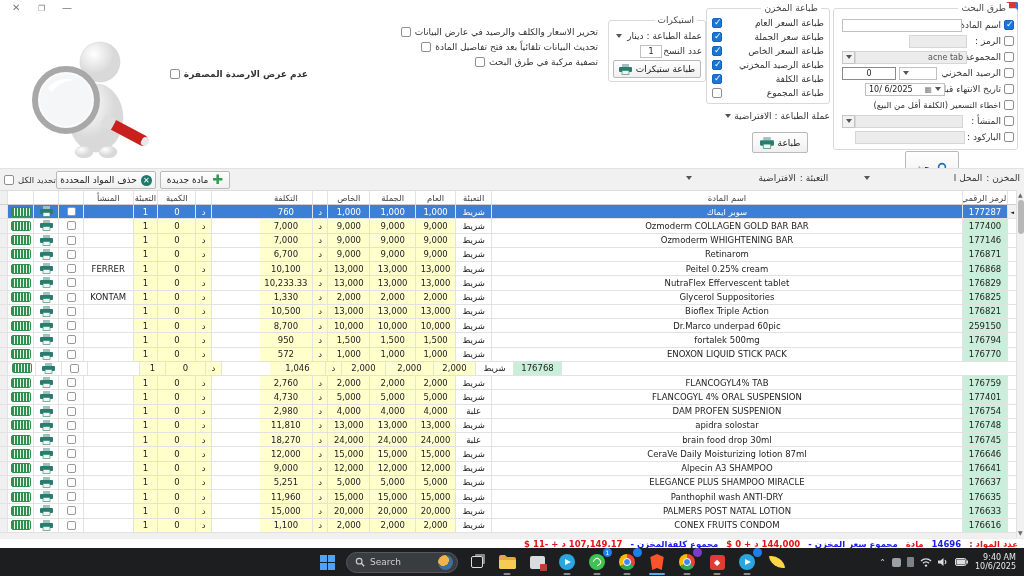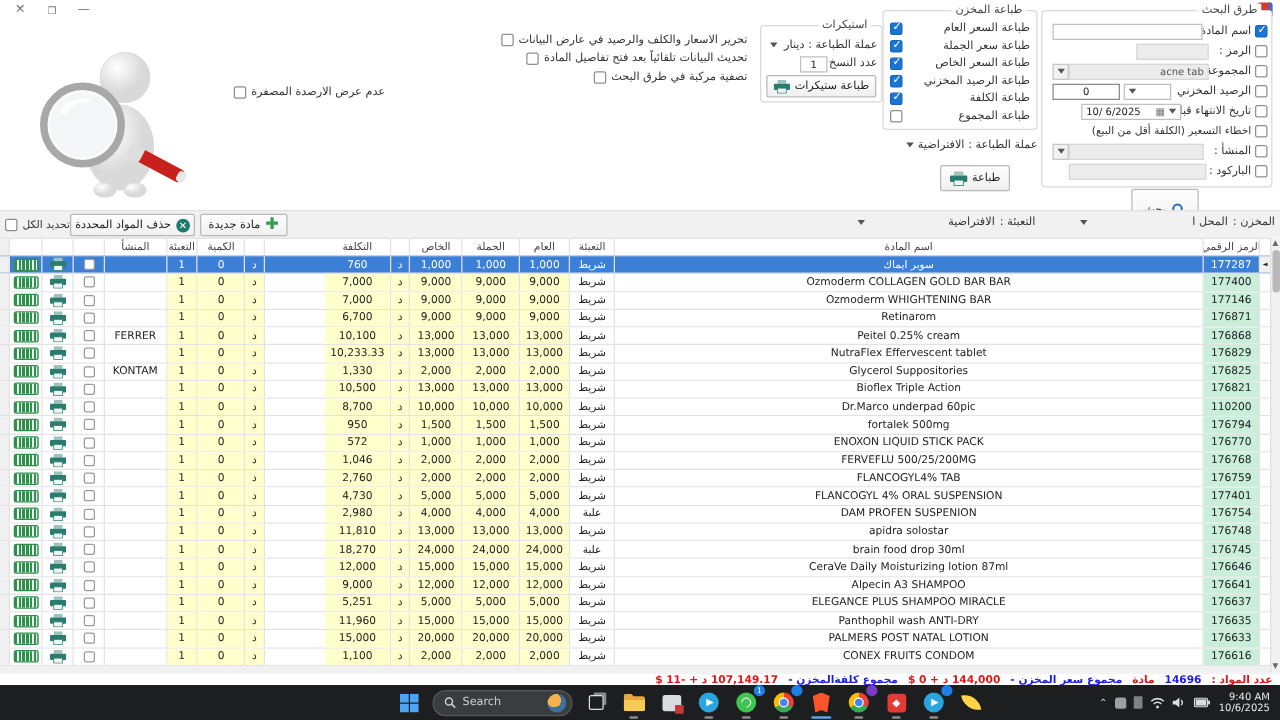--- a/index.html
+++ b/index.html
@@ -95,21 +95,21 @@
   <g transform="rotate(28 95 88)">
     <rect x="92" y="83" width="42" height="11" rx="5" fill="#c8201d"></rect>
     <rect x="84" y="82" width="12" height="13" rx="3" fill="#dedede"></rect>
     <rect x="128" y="84" width="7" height="9" rx="3" fill="#e8e8e8"></rect>
   </g>
   <circle cx="48" cy="64" r="31" fill="#fbfbfb" stroke="#a8a8a8" stroke-width="6"></circle>
   <circle cx="48" cy="64" r="26" fill="#f4f6f7"></circle>
   <path d="M30 52 q10 -12 26 -8 q-16 2 -22 12 z" fill="#ffffff"></path>
 </svg>
 
-<div class="optrow" style="left:190px;top:68px;width:118px;">
+<div class="optrow" style="left:190px;top:68px;width:118px;font-weight:bold;">
   <span class="cb"></span>
   <span class="lbl">عدم عرض الارصدة المصفرة</span>
 </div>
 
 <div class="optrow" style="left:390px;top:26px;width:208px;">
   <span class="cb"></span>
   <span class="lbl">تحرير الاسعار والكلف والرصيد في عارض البيانات</span>
 </div>
 <div class="optrow" style="left:390px;top:41px;width:208px;">
   <span class="cb"></span>
@@ -547,21 +547,21 @@
         <div class="cell c-fil ylw">1</div>
         <div class="cell c-qty ylw">0</div>
         <div class="cell c-cu1 ylw">د</div>
         <div class="cell c-cst ylw">8,700</div>
         <div class="cell c-cu2 ylw">د</div>
         <div class="cell c-spc ylw">10,000</div>
         <div class="cell c-whl ylw">10,000</div>
         <div class="cell c-gen ylw">10,000</div>
         <div class="cell c-pck">شريط</div>
         <div class="cell c-nam">Dr.Marco underpad 60pic</div>
-        <div class="cell c-cod mnt">110200</div>
+        <div class="cell c-cod mnt">259150</div>
         <div class="cell c-ind"></div>
       </div>
       <div class="row">
         <div class="cell c-edge"></div>
         <div class="cell c-bar">
           <span class="bcode"></span>
         </div>
         <div class="cell c-prn">
           <svg width="13" height="11" viewBox="0 0 13 11">
             <rect x="3" y="0" width="7" height="3" fill="#9fc3bc"></rect>
@@ -633,21 +633,20 @@
         <div class="cell c-org"></div>
         <div class="cell c-fil ylw">1</div>
         <div class="cell c-qty ylw">0</div>
         <div class="cell c-cu1 ylw">د</div>
         <div class="cell c-cst ylw">1,046</div>
         <div class="cell c-cu2 ylw">د</div>
         <div class="cell c-spc ylw">2,000</div>
         <div class="cell c-whl ylw">2,000</div>
         <div class="cell c-gen ylw">2,000</div>
         <div class="cell c-pck">شريط</div>
-        <div class="cell c-nam">FERVEFLU 500/25/200MG</div>
         <div class="cell c-cod mnt">176768</div>
         <div class="cell c-ind"></div>
       </div>
       <div class="row">
         <div class="cell c-edge"></div>
         <div class="cell c-bar">
           <span class="bcode"></span>
         </div>
         <div class="cell c-prn">
           <svg width="13" height="11" viewBox="0 0 13 11">

